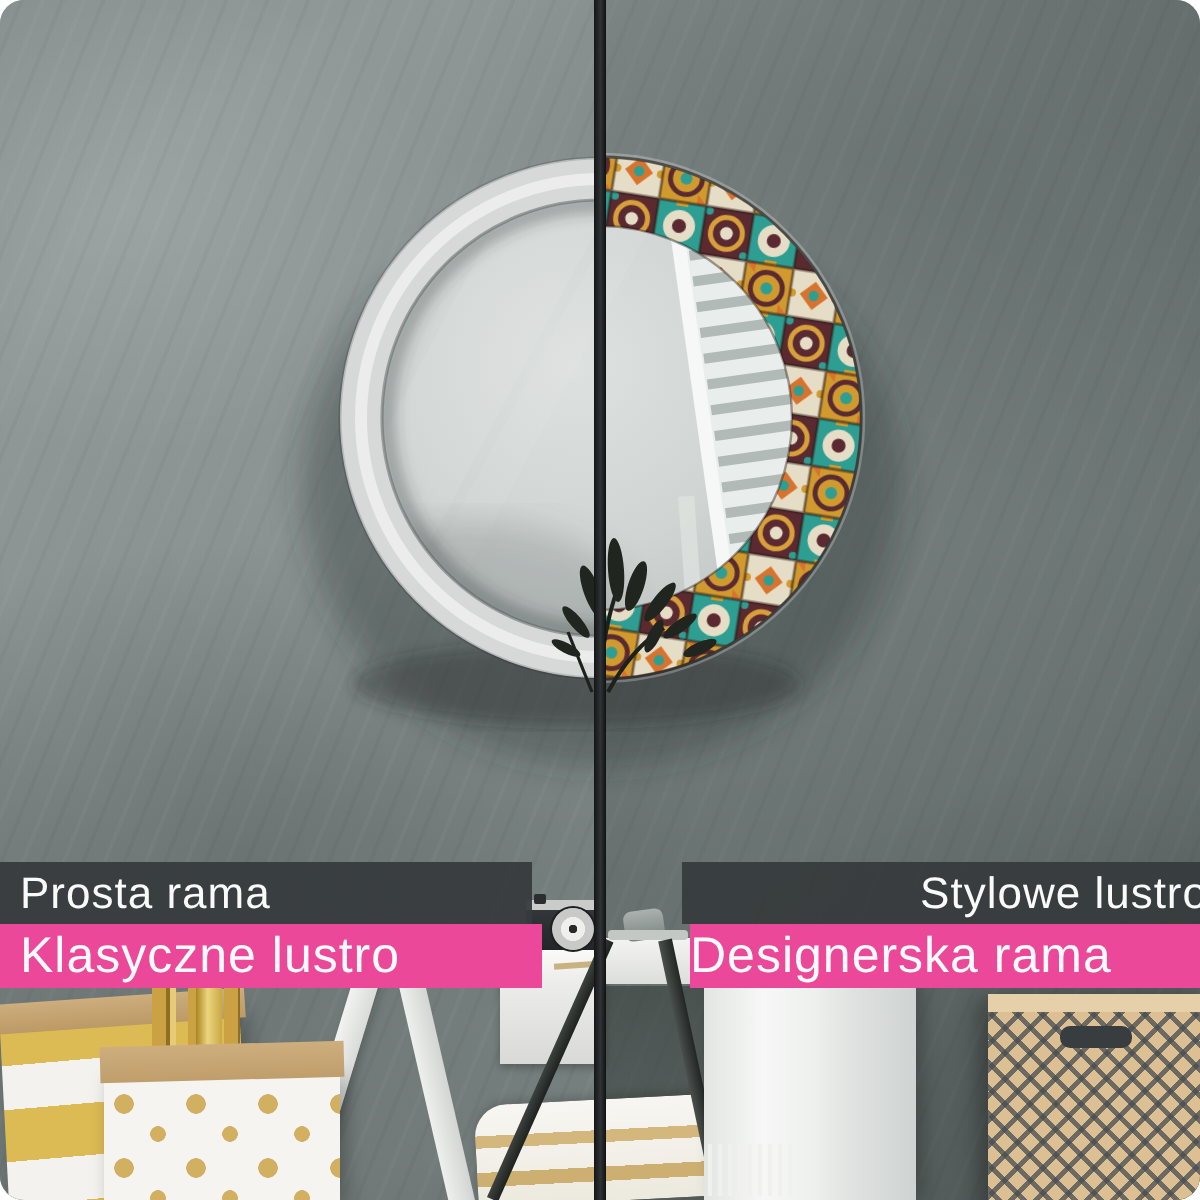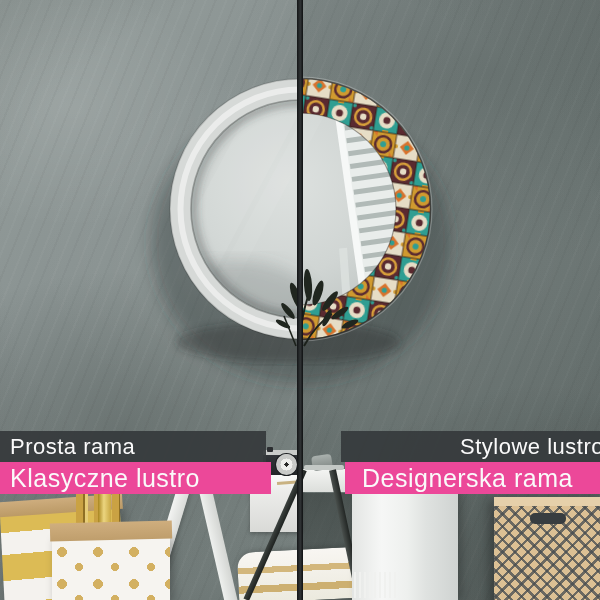--- a/index.html
+++ b/index.html
@@ -1,17 +1,17 @@
 <!DOCTYPE html>
 <html><head>
 <meta charset="utf-8">
 <style>
   html,body{margin:0;padding:0;}
   #stage{position:relative;width:600px;height:600px;overflow:hidden;
-         font-family:"Liberation Sans",sans-serif;background:#828b8a;}
+         font-family:"Liberation Sans",sans-serif;background:#828b8a;border-radius:12px;}
 
   
   #wall{position:absolute;inset:0;
     background:
       radial-gradient(ellipse 260px 200px at 12% 18%, rgba(255,255,255,.10), transparent 60%),
       radial-gradient(ellipse 420px 300px at 82% 12%, rgba(60,70,68,.22), transparent 65%),
       radial-gradient(ellipse 380px 260px at 20% 72%, rgba(52,60,58,.30), transparent 62%),
       radial-gradient(ellipse 500px 320px at 55% 42%, rgba(255,255,255,.08), transparent 60%),
       radial-gradient(ellipse 300px 220px at 90% 88%, rgba(48,56,54,.28), transparent 65%),
       linear-gradient(135deg,#97a09e 0%,#8a9392 28%,#7d8785 55%,#6e7876 100%);}
@@ -81,21 +81,21 @@
 
   
   #divider{left:297px;top:0;width:6px;height:600px;z-index:20;
       background:linear-gradient(90deg,#131516,#303335 55%,#0f1112);}
   .bar{position:absolute;z-index:21;display:flex;align-items:center;color:#fafafa;}
   .bar.gray{background:rgba(54,58,61,.94);height:31px;top:431px;font-size:22px;}
   .bar.black{background:#ec4899;height:32px;top:462px;font-size:25px;}
   #bar-lt{left:0;width:256px;padding-left:10px;}
   #bar-lb{left:0;width:261px;padding-left:10px;}
   #bar-rt{left:341px;width:273px;justify-content:flex-end;padding-right:10px;box-sizing:border-box;}
-  #bar-rb{left:345px;width:255px;justify-content:center;padding-right:10px;box-sizing:border-box;}
+  #bar-rb{left:345px;width:255px;justify-content:flex-start;padding-right:10px;box-sizing:border-box;}
   .bar span{font-weight:300;letter-spacing:.5px;white-space:nowrap;}
 
   #mirror-svg{position:absolute;inset:0;z-index:2;}
   .z3{z-index:3;} .z4{z-index:4;} .z5{z-index:5;} .z6{z-index:6;}
 </style>
 </head>
 <body>
 
 <div id="stage">
 

